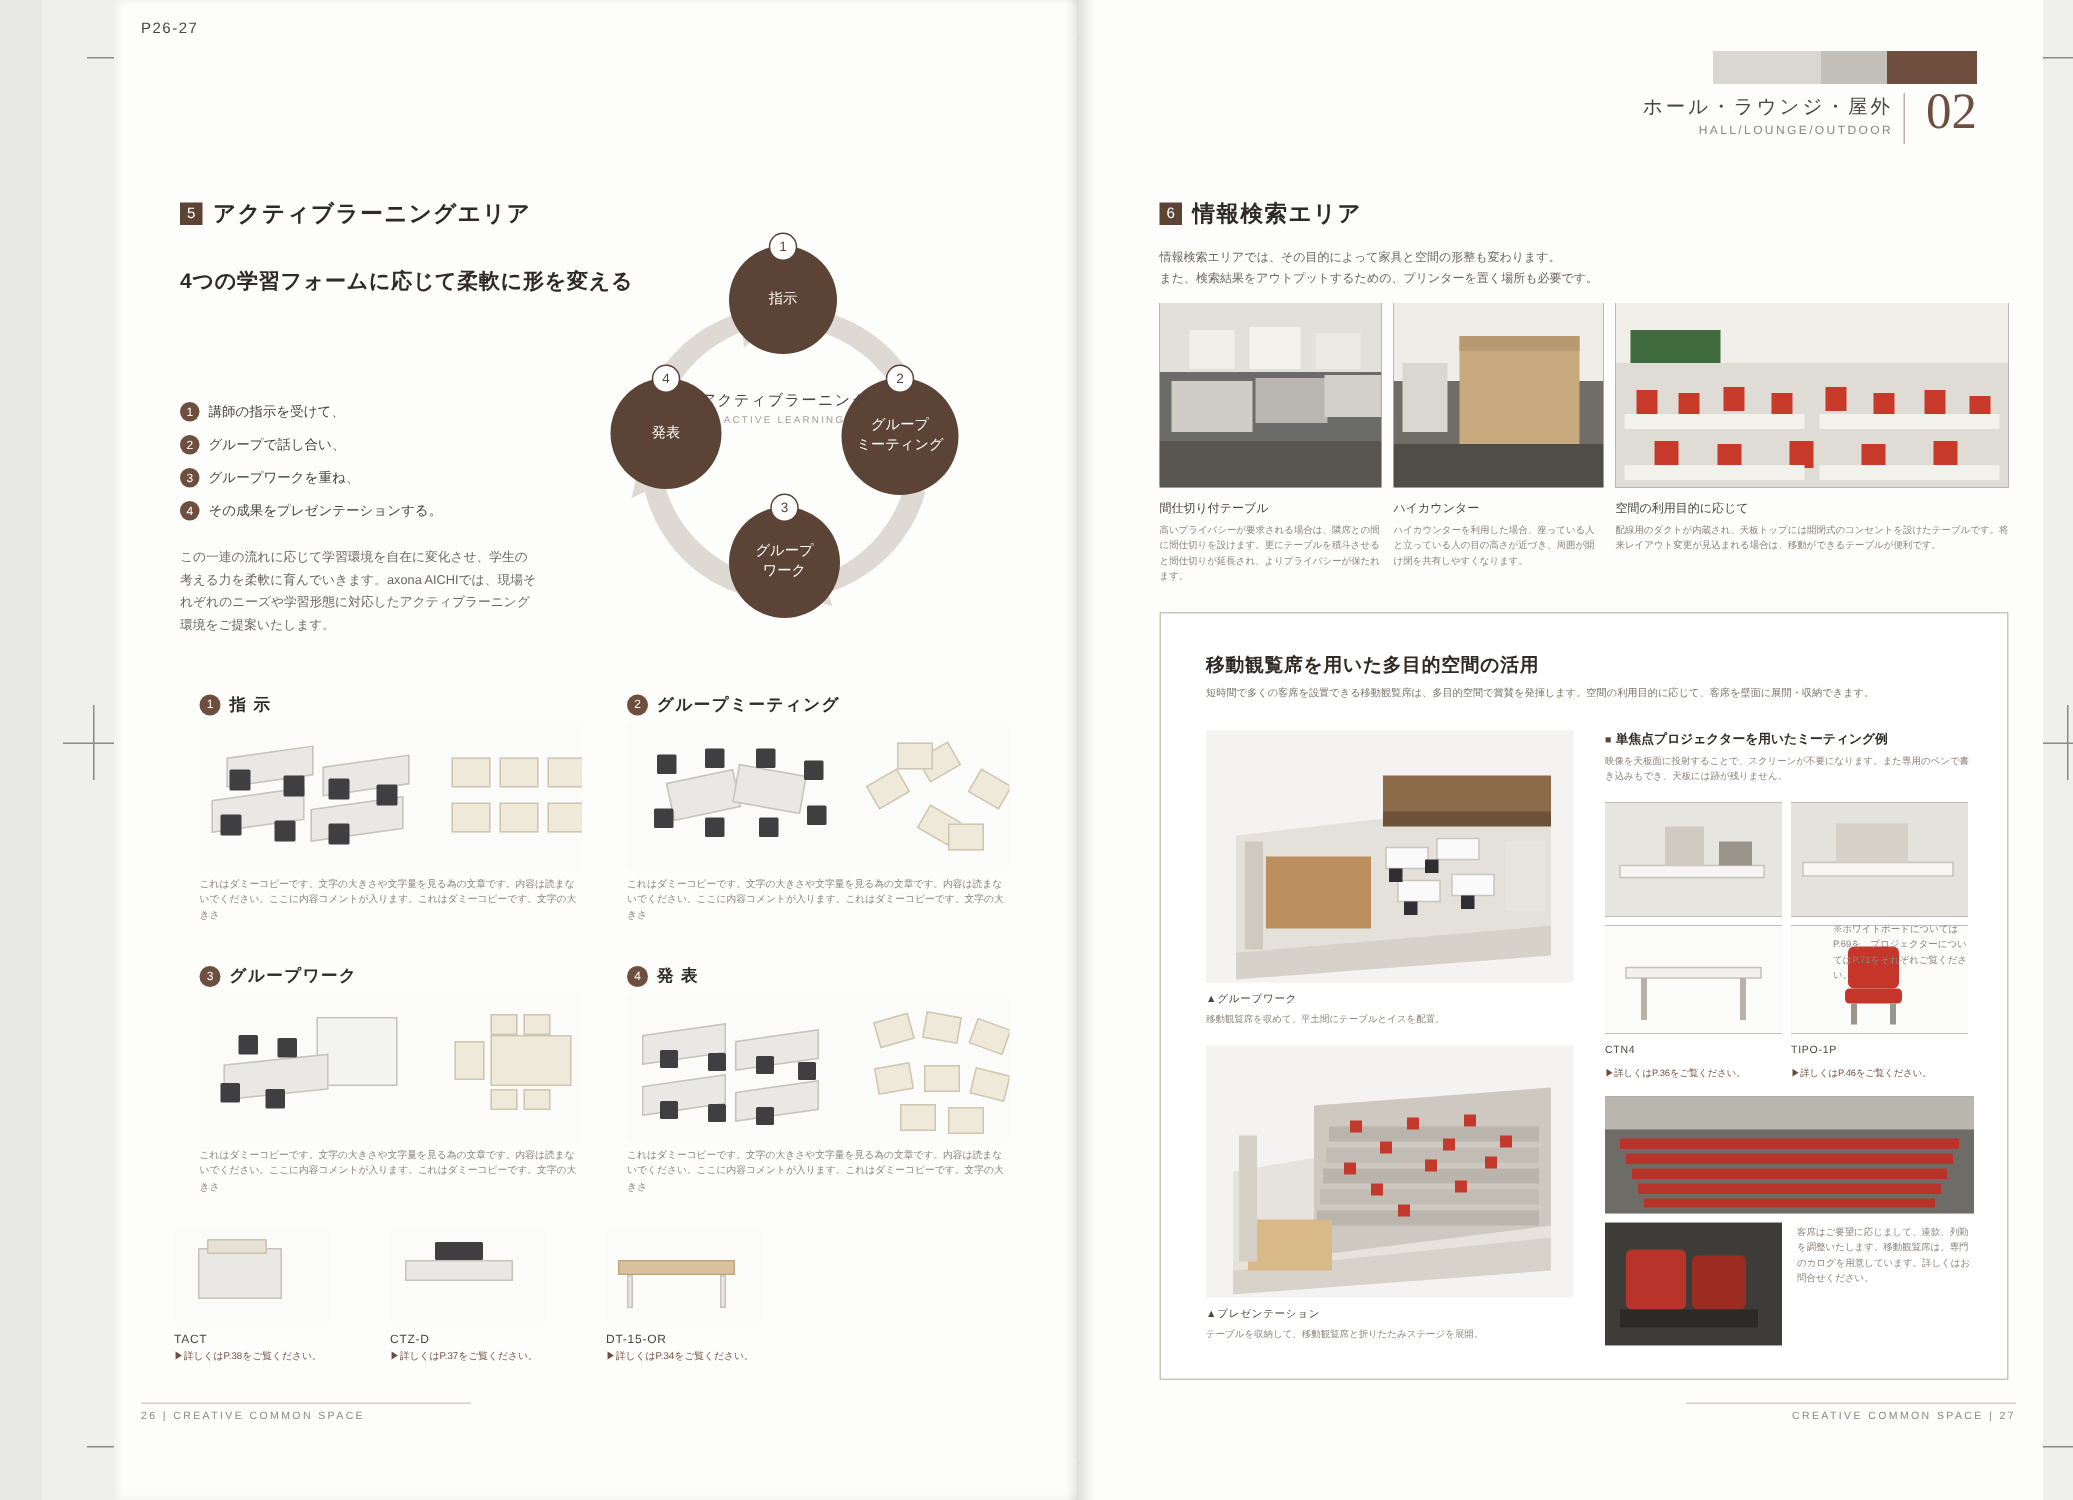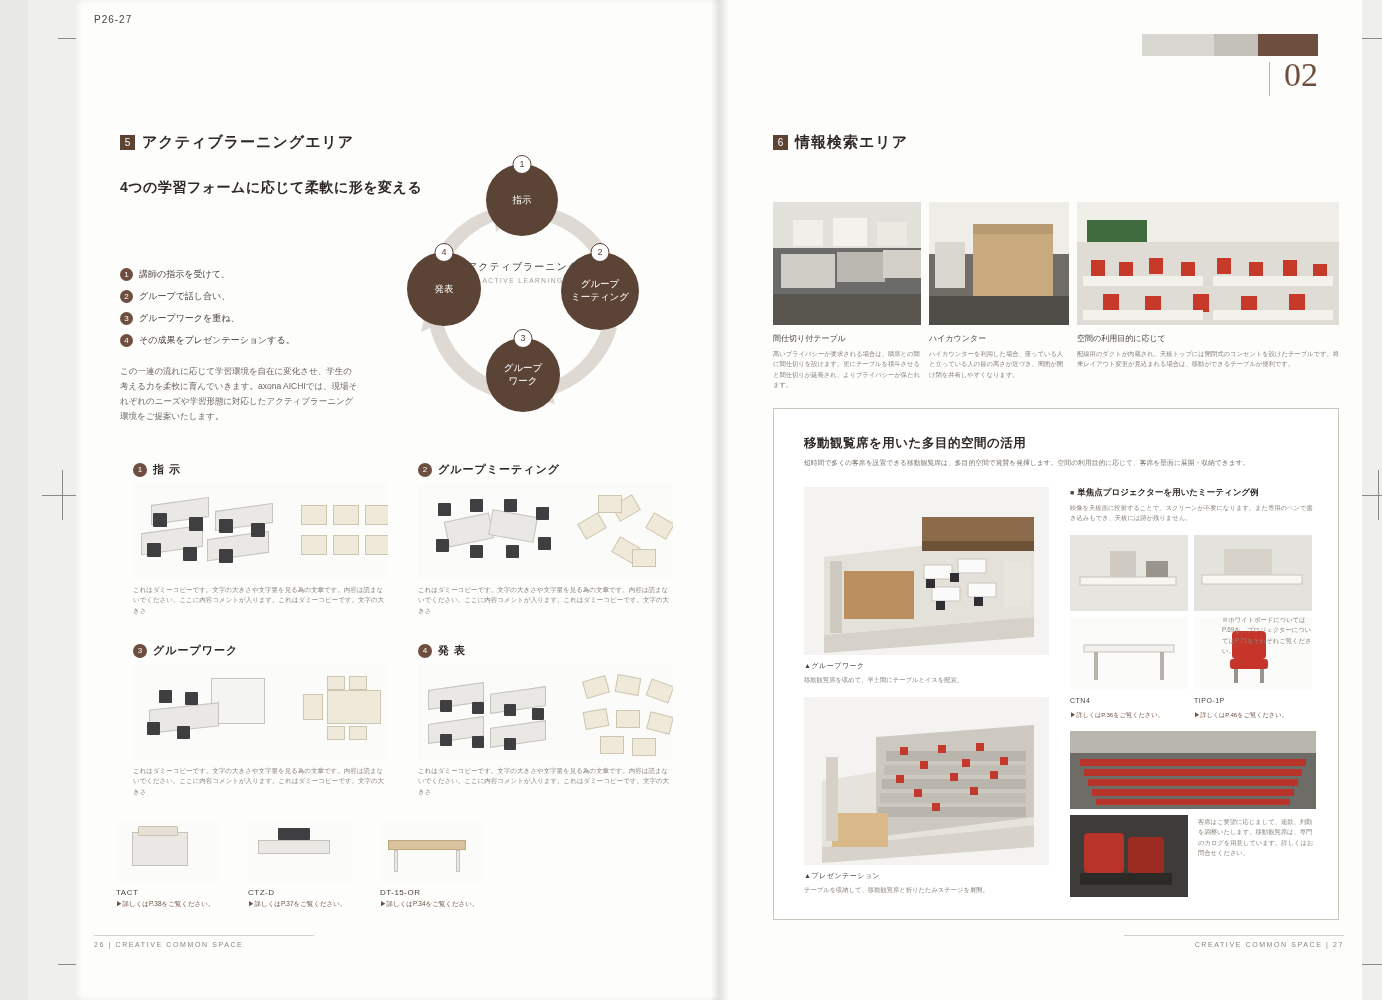--- a/index.html
+++ b/index.html
@@ -95,21 +95,21 @@
   .panel .phead { display:flex; align-items:center; gap:6px; margin-bottom:6px; }
   .panel .pnum {
     width:14px; height:14px; border-radius:50%; background:#6e4f3f; color:#fff;
     font-size:8px; display:flex; align-items:center; justify-content:center;
   }
   .panel .ptitle { font-size:11px; font-weight:bold; color:#2f2a26; letter-spacing:1px; }
   .panel .pcap { font-size:6.5px; line-height:1.6; color:#8a837b; margin-top:6px; }
   .illus { background:#fbfbfa; position:relative; overflow:hidden; }
 
   
-  .thumbs { position:absolute; left:88px; top:820px; width:500px; display:flex; gap:28px; }
+  .thumbs { position:absolute; left:88px; top:820px; width:500px; display:flex; gap:40px; }
   .thumb { width:104px; }
   .thumb .img { height:62px; background:#fbfbfa; position:relative; }
   .thumb .nm { font-size:8px; color:#4a443e; margin-top:6px; letter-spacing:0.5px; }
   .thumb .lk { font-size:6.5px; color:#6e4f3f; margin-top:3px; }
 
   .folio { position:absolute; bottom:52px; font-size:7px; letter-spacing:1.6px; color:#8d867f; }
   .folio.l { left:66px; }
   .folio.r { right:66px; }
   .folio-rule { position:absolute; bottom:64px; height:1px; background:#d5d1ca; }
 
@@ -183,20 +183,24 @@
   <div class="gutter"></div>
 
   <div class="pagecode">P26-27</div>
 
   <div class="hdr-bars">
     <div class="b1"></div>
       <div class="b2"></div>
       <div class="b3"></div>
   </div>
   <div class="hdr-rule"></div>
+  <div class="hdr-title">
+    <div class="jp">ホール・ラウンジ・屋外</div>
+    <div class="en">HALL/LOUNGE/OUTDOOR</div>
+  </div>
   <div class="hdr-num">02</div>
 
   <div class="sec-head" style="left:92px; top:133px;">
     <div class="sec-num">5</div>
     <div class="sec-title">アクティブラーニングエリア</div>
   </div>
 
   <div class="h2" style="left:92px; top:179px;">4つの学習フォームに応じて柔軟に形を変える</div>
 
 
@@ -384,20 +388,22 @@
     </div>
   </div>
 
   <div class="folio-rule" style="left:66px; width:220px;"></div>
   <div class="folio l">26 | CREATIVE COMMON SPACE</div>
 
   <div class="sec-head" style="left:745px; top:133px;">
     <div class="sec-num">6</div>
     <div class="sec-title">情報検索エリア</div>
   </div>
+  <div class="lead" style="left:745px; top:165px; width:520px; white-space:pre-line;">情報検索エリアでは、その目的によって家具と空間の形整も変わります。
+また、検索結果をアウトプットするための、プリンターを置く場所も必要です。</div>
 
   <div class="photo" style="left:745px; top:202px; width:148px; height:123px;">
     <svg width="148" height="123">
       <rect width="148" height="123" fill="#8e8e8c"></rect>
       <rect x="0" y="0" width="148" height="46" fill="#e2e0db"></rect>
       <rect x="0" y="46" width="148" height="77" fill="#6b6b69"></rect>
       <rect x="8" y="52" width="54" height="34" fill="#cfcdc6"></rect>
       <rect x="64" y="50" width="48" height="30" fill="#b9b7b0"></rect>
       <rect x="110" y="48" width="38" height="28" fill="#d2d0c9"></rect>
       <rect x="0" y="92" width="148" height="31" fill="#58564f"></rect>

